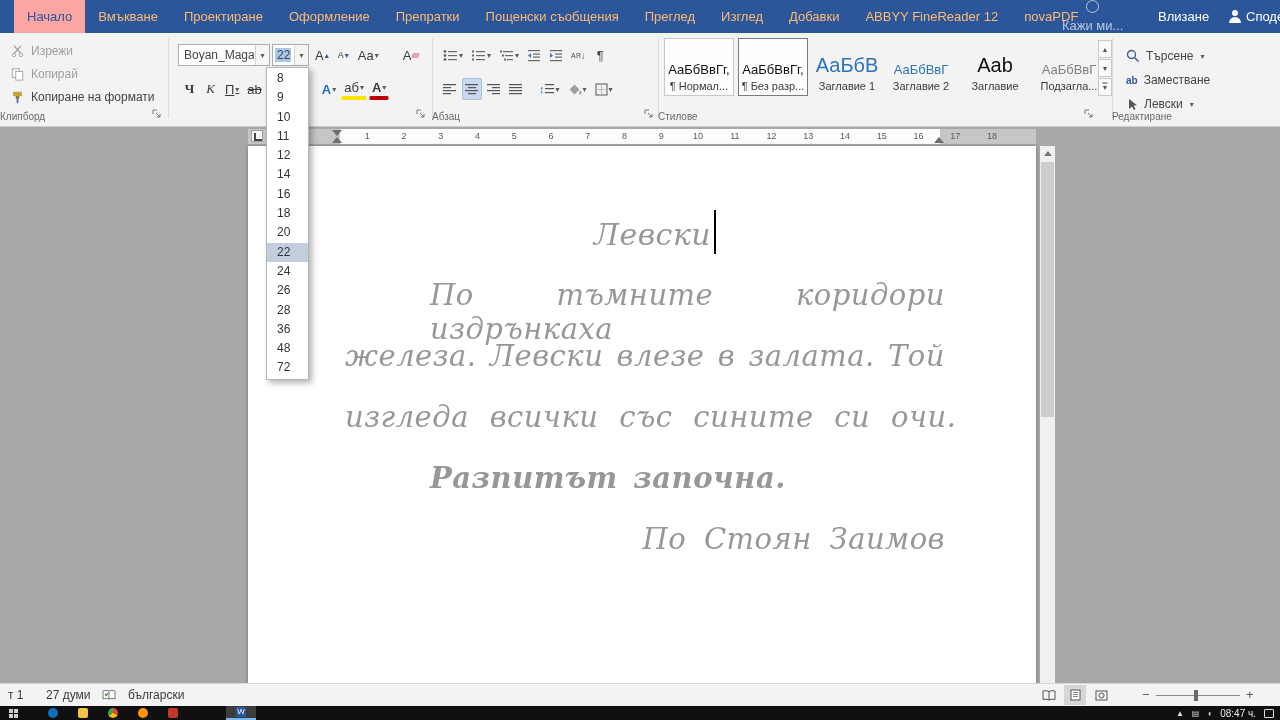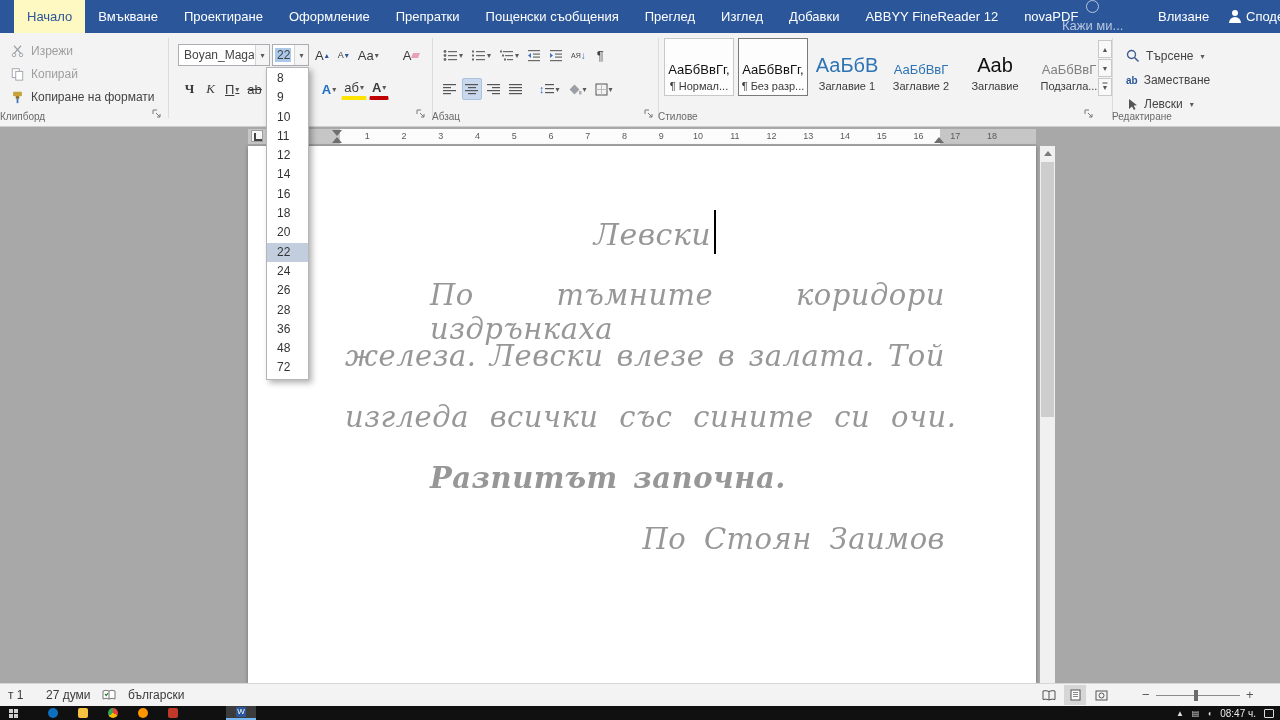--- a/index.html
+++ b/index.html
@@ -2,22 +2,22 @@
 <html><head>
 <meta charset="utf-8">
 <style>
   *{margin:0;padding:0;box-sizing:border-box;}
   html,body{width:1280px;height:720px;overflow:hidden;}
   body{position:relative;font-family:"Liberation Sans","DejaVu Sans",sans-serif;font-size:12px;color:#444;background:#a8a8a8;}
 
   
   .titlebar{position:absolute;top:0;left:0;width:1280px;height:33px;background:#2b579a;}
   .tabs{display:flex;height:33px;margin-left:14px;}
-  .tab{padding:0 13px;line-height:33px;color:#ffffff;font-size:13px;white-space:nowrap;}
-  .tab.active{background:#fef9c3;color:#2b579a;}
+  .tab{padding:0 13px;line-height:33px;color:#fdba74;font-size:13px;white-space:nowrap;}
+  .tab.active{background:#fca5a5;color:#2b579a;}
   .tb-item{position:absolute;top:0;height:33px;display:flex;align-items:center;gap:5px;color:#fff;font-size:13px;white-space:nowrap;}
   .tellme{left:1062px;color:#b9c6de;flex-direction:column;}
   .signin{left:1158px;}
   .share{left:1228px;}
   .bulb{width:13px;height:13px;border:1.5px solid #b9c6de;border-radius:50%;}
   .person{width:13px;height:13px;position:relative;}
   .person:before{content:"";position:absolute;left:4px;top:0;width:6px;height:6px;border-radius:50%;background:#fff;}
   .person:after{content:"";position:absolute;left:1px;top:7px;width:12px;height:6px;border-radius:6px 6px 0 0;background:#fff;}
 
   

